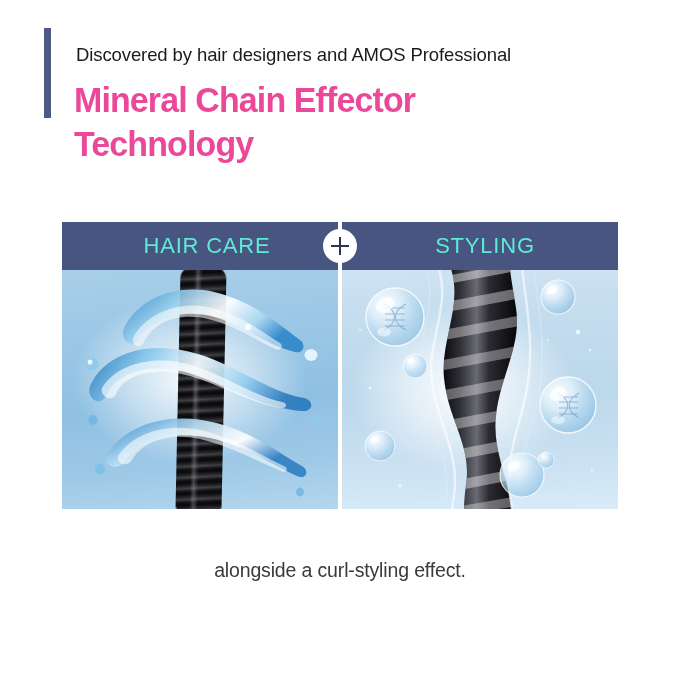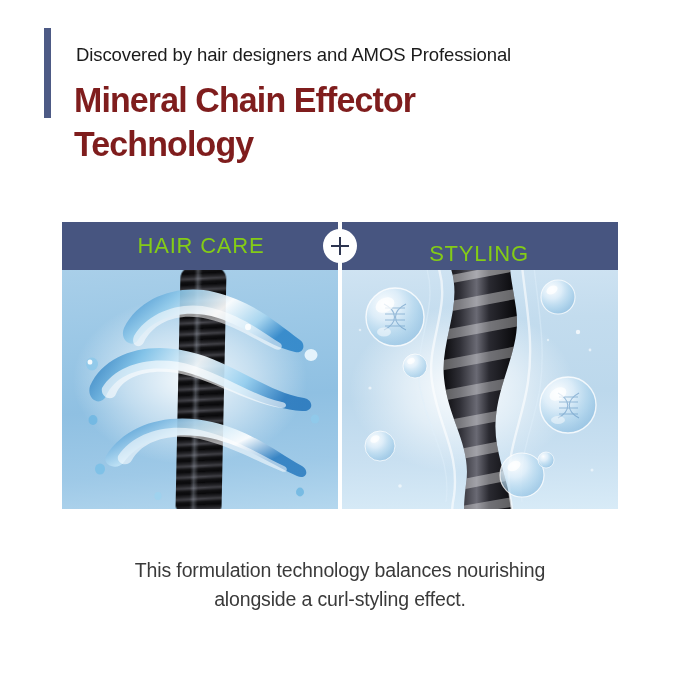--- a/index.html
+++ b/index.html
@@ -52,21 +52,21 @@
     white-space: nowrap;
   }
   .headline {
     position: absolute;
     left: 74px;
     top: 78px;
     width: 580px;
     font-size: 35px;
     line-height: 44px;
     font-weight: 700;
-    color: #7f1d1d;
+    color: #ec4899;
     letter-spacing: -0.9px;
   }
   .headline .hl-line {
     display: block;
     transform: scaleX(0.97);
     transform-origin: left center;
   }
 
   
   .figure {
@@ -86,28 +86,29 @@
     width: 556px;
     height: 48px;
     background: #475580;
     z-index: 5;
   }
   .banner-label {
     position: absolute;
     top: 0;
     height: 52px;
     line-height: 48px;
-    color: #84cc16;
+    color: #5eead4;
     font-size: 22px;
     letter-spacing: 0.8px;
     font-weight: 400;
     text-align: center;
+    padding-left: 6px;
   }
   .banner-label.left  { left: 0;   width: 278px; }
-  .banner-label.right { left: 278px; width: 278px; margin-top: 8px; }
+  .banner-label.right { left: 278px; width: 278px; }
 
   .plus-badge {
     position: absolute;
     left: 261px;
     top: 7px;
     width: 34px;
     height: 34px;
     border-radius: 50%;
     background: #ffffff;
     z-index: 7;
@@ -406,17 +407,16 @@
     <div class="center-seam"></div>
 
     <div class="banner">
       <div class="banner-label left">HAIR CARE</div>
       <div class="banner-label right">STYLING</div>
     </div>
     <div class="plus-badge"></div>
   </div>
 
   <div class="caption">
-    <span class="cap-line">This formulation technology balances nourishing</span>
     <span class="cap-line">alongside a curl-styling effect.</span>
   </div>
 
 </div>
 
 </body></html>

